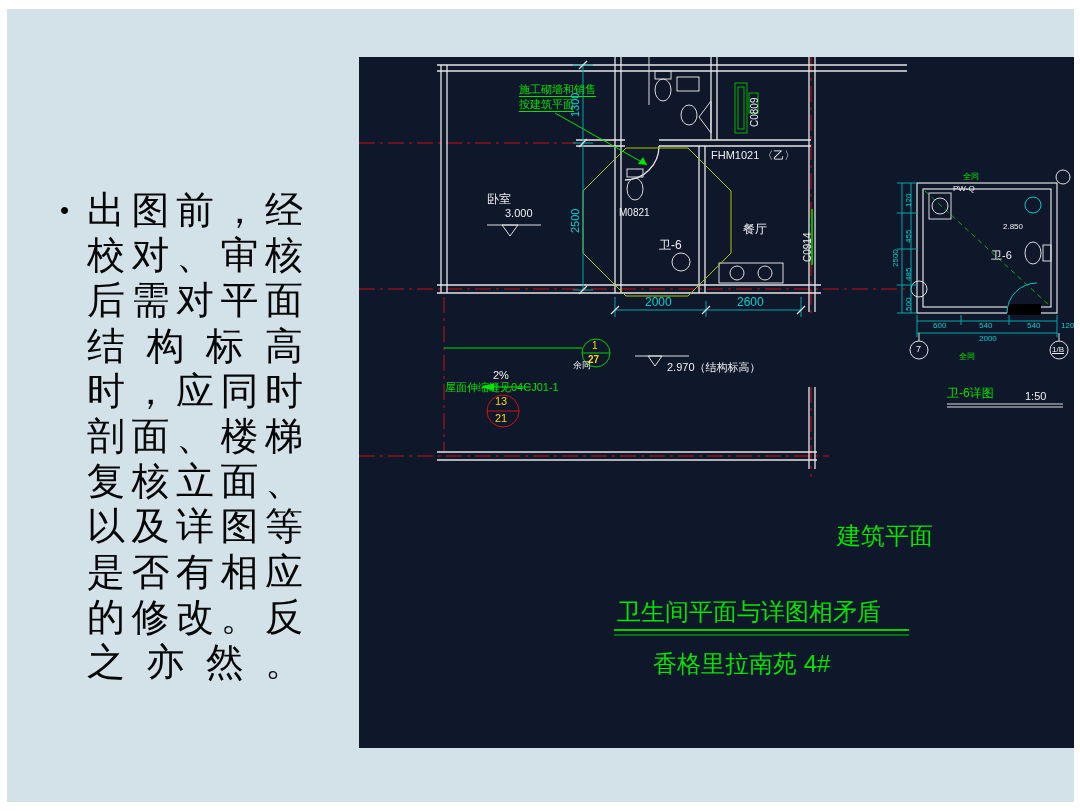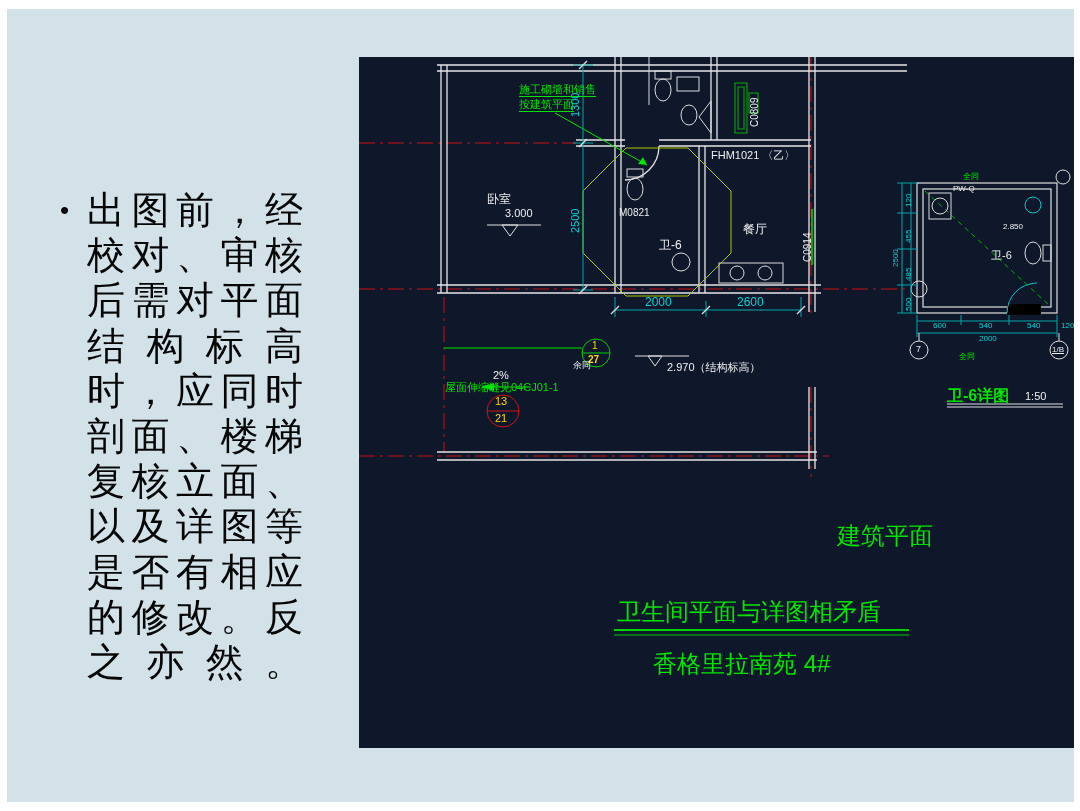--- a/index.html
+++ b/index.html
@@ -18,21 +18,21 @@
     text-align:justify;text-align-last:justify;white-space:nowrap;}
 
   
   .cad-panel{position:absolute;left:359px;top:57px;width:737px;height:691px;background:#0f172a;}
   .cad-panel svg{position:absolute;left:0;top:0;}
   .cad-label{position:absolute;color:#f0f0f0;white-space:nowrap;line-height:1.12;font-family:"Liberation Sans",sans-serif;}
   .green{color:#00e400}
   .cyan{color:#00d2d2}
   .yellow{color:#ffd700}
   .s8{font-size:8px}.s9{font-size:9px}.s10{font-size:10px}.s11{font-size:11px}.s12{font-size:12px}
-  .s15{font-size:16px;font-weight:bold}
+  .s15{font-size:12px;font-weight:normal}
   .s24{font-size:24px}
   .rot{transform-origin:0 0;transform:rotate(-90deg);}
   .ul{text-decoration:underline;text-underline-offset:3px;}
 </style>
 </head>
 <body>
 
 <div class="slide">
 
   <div class="bullet-wrap">

